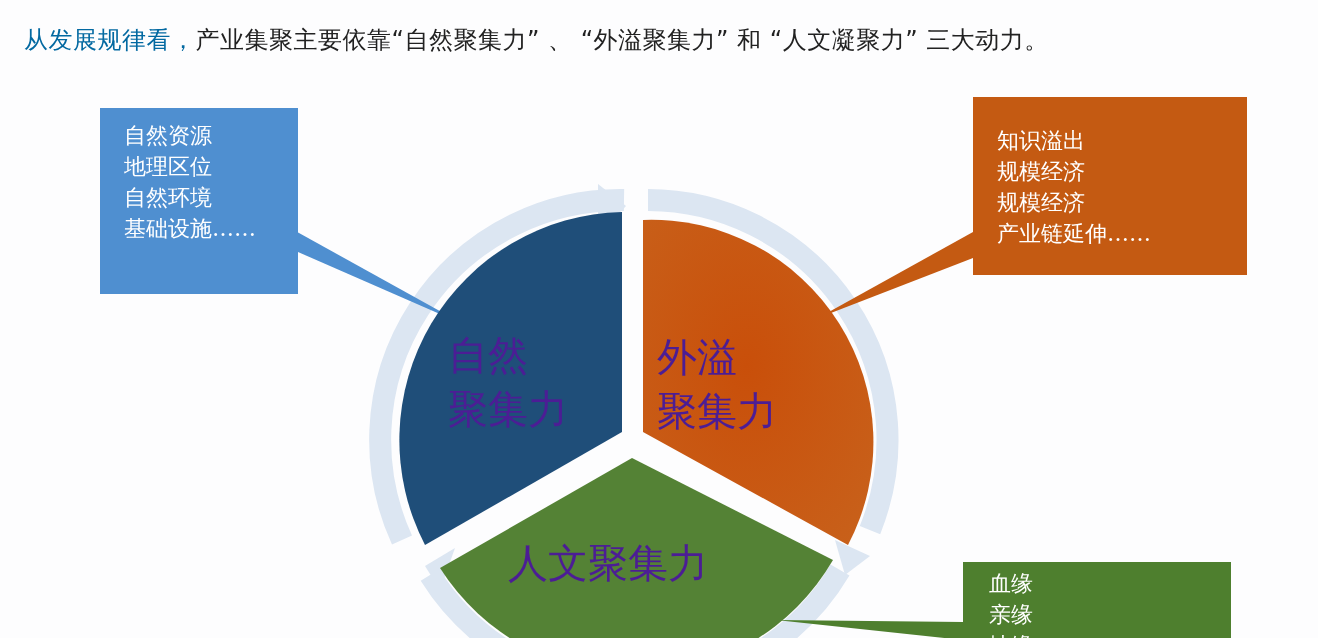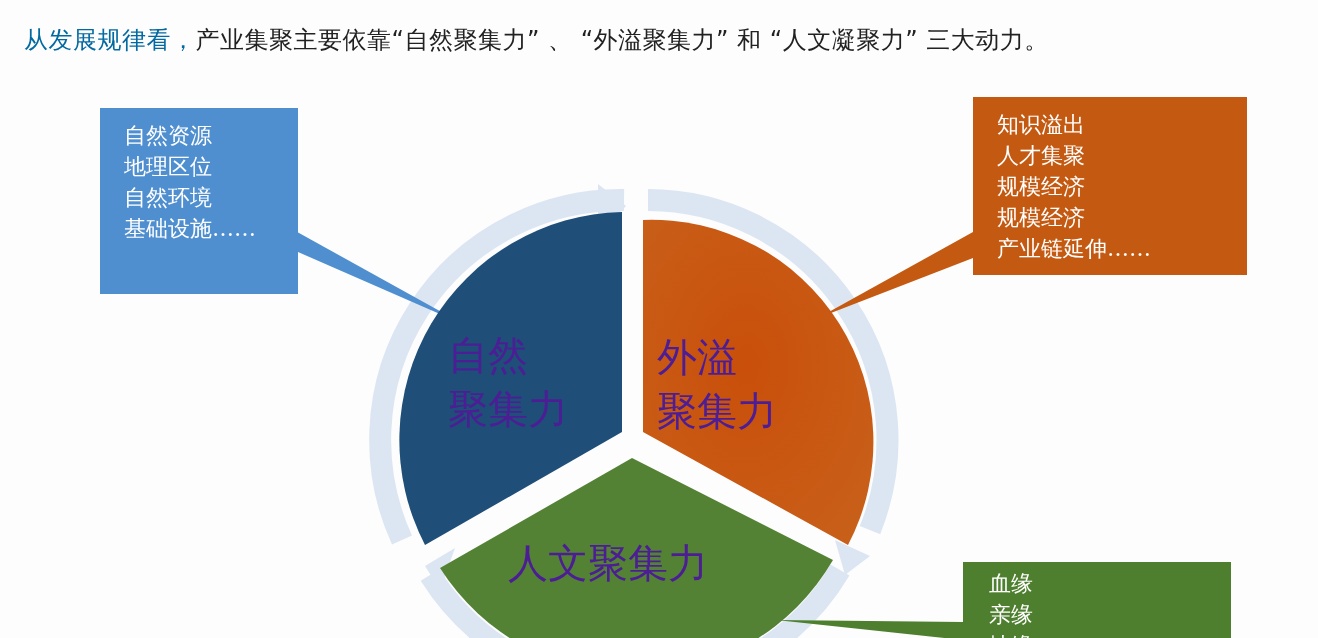--- a/index.html
+++ b/index.html
@@ -14,21 +14,21 @@
     font-size: 24px; color: #222; white-space: nowrap; letter-spacing: 0.5px;
   }
   .headline b { font-weight: normal; color: #0369a1; }
   svg.diagram { position: absolute; left: 0; top: 0; }
   .callout {
     position: absolute; color: #fff;
     font-family: "DejaVu Serif", "Liberation Serif", serif;
     font-size: 22px; line-height: 31px; box-sizing: border-box;
   }
   .callout-blue { left: 100px; top: 100px; width: 198px; height: 186px; background: #4f8fd0; padding: 12px 0 0 24px; margin-top: 8px; }
-  .callout-orange { left: 973px; top: 97px; width: 274px; height: 178px; background: #c45a12; padding: 12px 0 0 24px; }
+  .callout-orange { left: 973px; top: 97px; width: 274px; height: 178px; background: #c45a12; padding: 28px 0 0 24px; }
   .callout-green { left: 963px; top: 562px; width: 268px; height: 90px; background: #4e7f2e; padding: 6px 0 0 26px; }
   .sector-label {
     position: absolute; color: #4c1d95;
     font-family: "DejaVu Serif", "Liberation Serif", serif;
     font-size: 40px; line-height: 54px; white-space: nowrap;
   }
 </style>
 </head>
 <body>
 
@@ -75,21 +75,20 @@
 
 <div class="callout callout-blue">
   <div>自然资源</div>
   <div>地理区位</div>
   <div>自然环境</div>
   <div>基础设施……</div>
 </div>
 
 <div class="callout callout-orange">
   <div>知识溢出</div>
-  <div>人才集聚</div>
   <div>规模经济</div>
   <div>规模经济</div>
   <div>产业链延伸……</div>
 </div>
 
 <div class="callout callout-green">
   <div>血缘</div>
   <div>亲缘</div>
   <div>地缘</div>
 </div>

